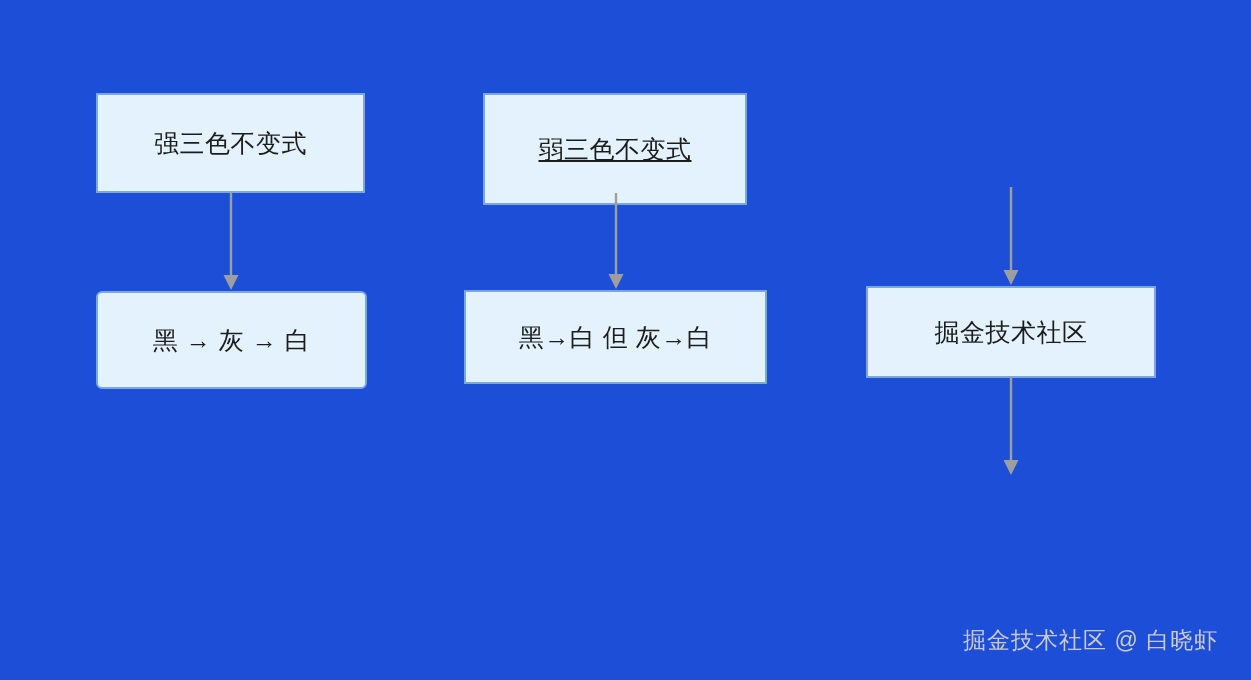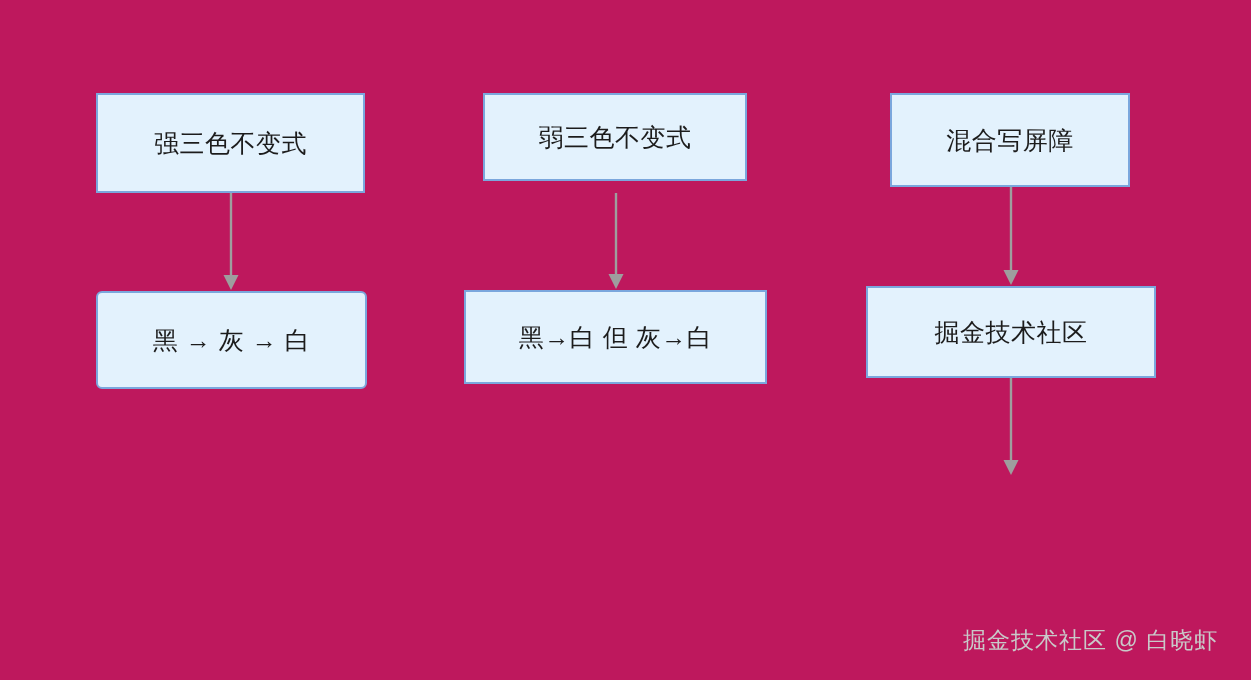--- a/index.html
+++ b/index.html
@@ -11,21 +11,21 @@
     width: 1251px;
     height: 680px;
     background: #ffffff;
     font-family: "Liberation Sans", "DejaVu Sans", sans-serif;
     overflow: hidden;
   }
   #canvas {
     position: relative;
     width: 1251px;
     height: 680px;
-    background: #be185d;
+    background: #1d4ed8;
   }
   .node {
     position: absolute;
     box-sizing: border-box;
     background: #e3f2fd;
     border: 2px solid #7ba7dd;
     display: flex;
     align-items: center;
     justify-content: center;
     color: #1c1c1c;
@@ -64,38 +64,35 @@
     <svg width="32" height="98" viewBox="0 0 32 98" aria-hidden="true">
       <line x1="16" y1="0" x2="16" y2="84" stroke="#9e9e9e" stroke-width="2.4"></line>
       <polygon points="8.5,82 23.5,82 16,97" fill="#9e9e9e"></polygon>
     </svg>
   </div>
 
   <div class="node" style="left:96px; top:291px; width:271px; height:98px;border-radius:6px;">
     <span>黑 → 灰 → 白</span>
   </div>
 
-  <div class="node" style="left:483px; top:93px; width:264px; height:88px;">
+  <div class="node" style="left:483px; top:93px; width:264px; height:112px;text-decoration:underline;">
     <span>弱三色不变式</span>
   </div>
 
   <div class="edge" style="left:600px; top:193px; width:32px; height:97px;">
     <svg width="32" height="97" viewBox="0 0 32 97" aria-hidden="true">
       <line x1="16" y1="0" x2="16" y2="83" stroke="#9e9e9e" stroke-width="2.4"></line>
       <polygon points="8.5,81 23.5,81 16,96" fill="#9e9e9e"></polygon>
     </svg>
   </div>
 
   <div class="node" style="left:464px; top:290px; width:303px; height:94px;">
     <span>黑→白 但 灰→白</span>
   </div>
 
-  <div class="node" style="left:890px; top:93px; width:240px; height:94px;">
-    <span>混合写屏障</span>
-  </div>
 
   <div class="edge" style="left:995px; top:187px; width:32px; height:99px;">
     <svg width="32" height="99" viewBox="0 0 32 99" aria-hidden="true">
       <line x1="16" y1="0" x2="16" y2="85" stroke="#9e9e9e" stroke-width="2.4"></line>
       <polygon points="8.5,83 23.5,83 16,98" fill="#9e9e9e"></polygon>
     </svg>
   </div>
 
   <div class="node" style="left:866px; top:286px; width:290px; height:92px;">
     <span>掘金技术社区</span>

